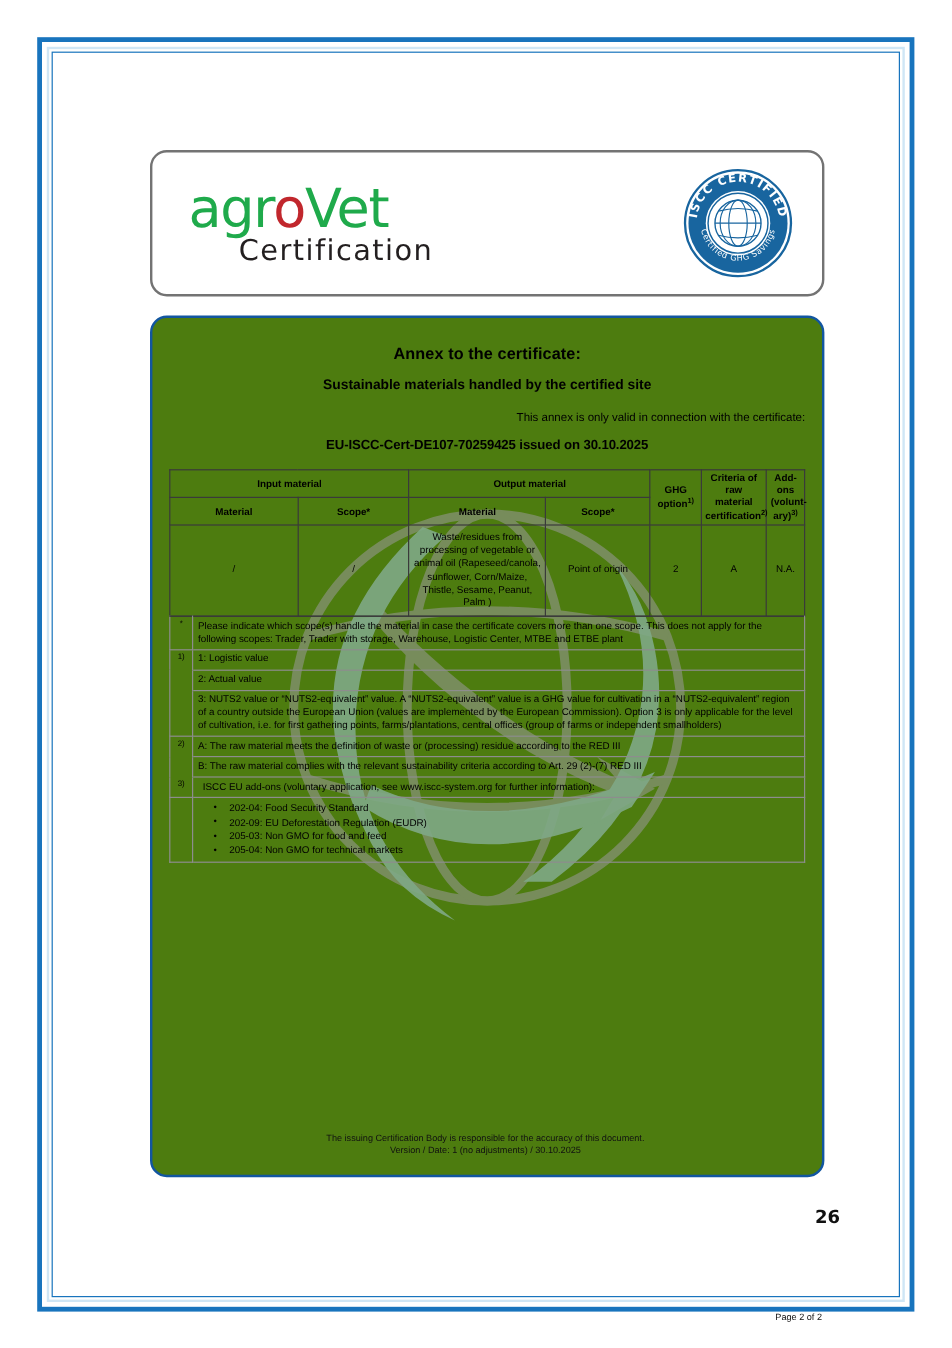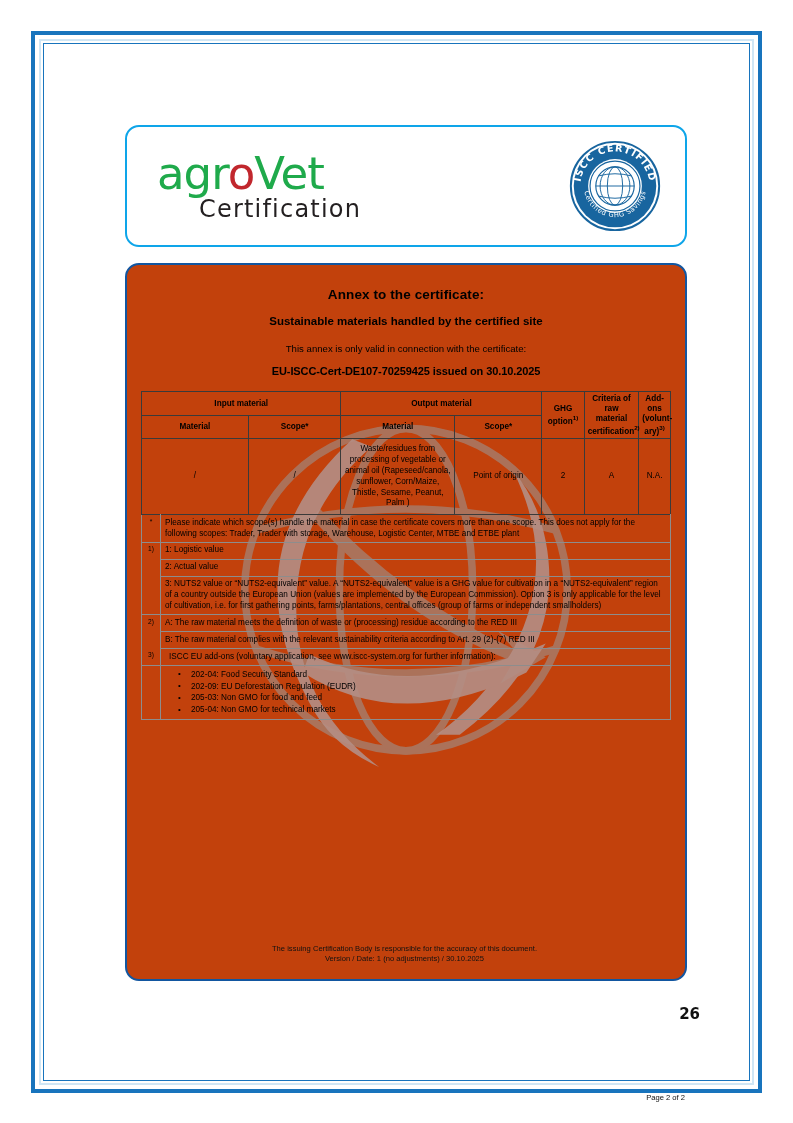--- a/index.html
+++ b/index.html
@@ -42,21 +42,21 @@
     left: 90px;
     top: 90px;
     width: 562px;
     height: 870px;
   }
 
   
   .logo-card {
     position: relative;
     height: 122px;
-    border: 2px solid #0ea5e9;
+    border: 2px solid #737373;
     border-radius: 14px;
     background: #ffffff;
     display: flex;
     align-items: center;
     justify-content: space-between;
     padding: 0 22px 0 30px;
   }
   .logo-block { line-height: 1; }
   .logo-word {
     font-family: "DejaVu Sans", sans-serif;
@@ -80,21 +80,21 @@
 
   .seal { width: 96px; height: 96px; flex: 0 0 auto; }
 
   
   .body-card {
     position: relative;
     margin-top: 16px;
     height: 718px;
     border: 2px solid #1256a0;
     border-radius: 14px;
-    background: #c2410c;
+    background: #4d7c0f;
     padding: 22px 14px 0 14px;
     overflow: hidden;
   }
 
   .watermark {
     position: absolute;
     left: 50%;
     top: 330px;
     transform: translate(-50%, -50%);
     width: 430px;
@@ -124,21 +124,21 @@
     margin-top: 2px;
     font-size: 8.6px;
     text-align: center;
     color: #000;
     line-height: 1.28;
     padding: 0 18px;
   }
   .valid-line {
     margin-top: 16px;
     font-size: 9.6px;
-    text-align: center;
+    text-align: right;
     color: #000;
   }
   .cert-id {
     margin-top: 11px;
     font-size: 11px;
     font-weight: bold;
     text-align: center;
     color: #000;
     letter-spacing: -0.1px;
   }

